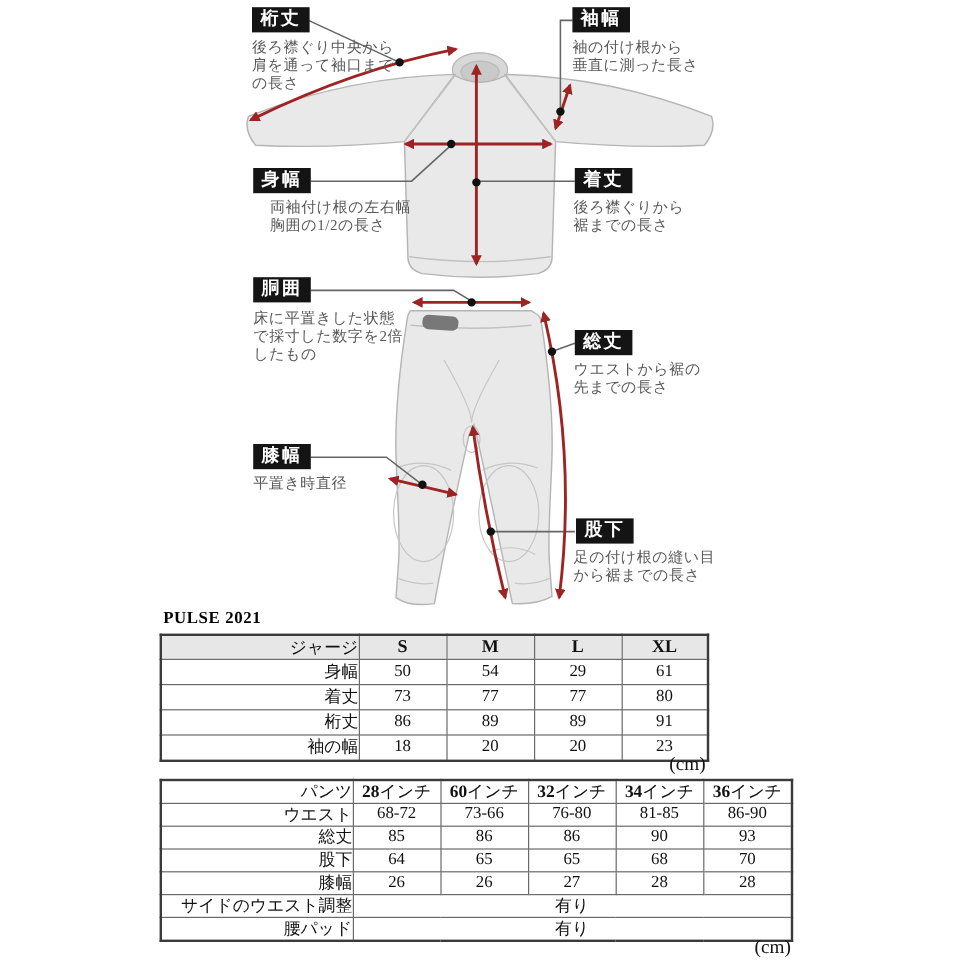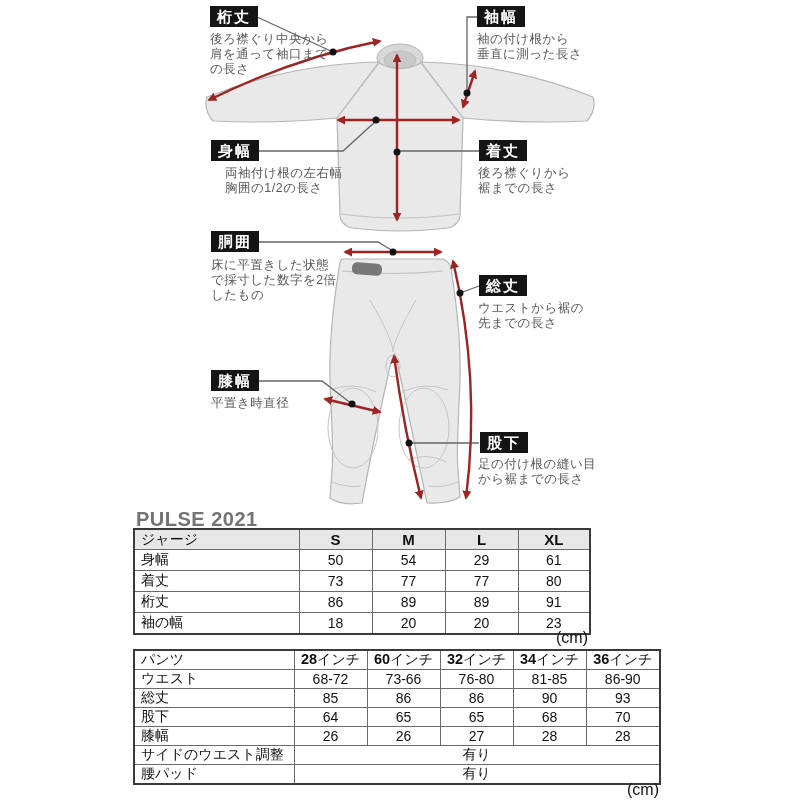--- a/index.html
+++ b/index.html
@@ -1,27 +1,27 @@
 <!DOCTYPE html>
 <html><head>
 <meta charset="utf-8">
 <style>
   html,body{margin:0;padding:0;background:#fff;}
   .page{position:relative;width:724px;height:800px;background:#ffffff;overflow:hidden;
-        font-family:Liberation Sans, sans-serif;color:#1a1a1a;}
+        font-family:Liberation Serif, serif;color:#1a1a1a;}
   .diagram-svg{position:absolute;left:0;top:0;pointer-events:none;}
   .tag{position:absolute;background:#141414;color:#fff;font-weight:bold;font-size:15px;
        width:48px;height:21px;line-height:21px;text-align:center;letter-spacing:2px;}
   .desc{position:absolute;font-size:12.5px;line-height:15px;color:#595959;letter-spacing:0.5px;white-space:nowrap;}
-  .title{position:absolute;left:136px;top:508px;font-size:20px;font-weight:bold;letter-spacing:0.5px;color:#737373;}
+  .title{position:absolute;left:136px;top:508px;font-size:14px;font-weight:bold;letter-spacing:0.5px;color:#000000;}
   table.size-table{position:absolute;border-collapse:collapse;table-layout:fixed;background:#fff;
        border:2px solid #3a3a3a;font-size:14px;color:#111;}
   table.size-table th,table.size-table td{border:1px solid #6a6a6a;padding:0;text-align:center;
        font-weight:normal;overflow:hidden;white-space:nowrap;}
-  table.size-table .rowlabel{text-align:left;padding-left:6px;}
+  table.size-table .rowlabel{text-align:right;padding-left:6px;}
   #jersey-table th{background:#e7e7e7;height:19px;}
   #jersey-table th.sizecol{font-weight:bold;font-size:15px;}
   #jersey-table td{height:20px;}
   #pants-table th{background:#fff;height:18px;}
   #pants-table td{height:18px;}
   #pants-table th b{font-weight:bold;font-size:14.5px;}
   .unit{position:absolute;font-size:16px;color:#111;text-align:right;}
 </style>
 </head>
 <body>

